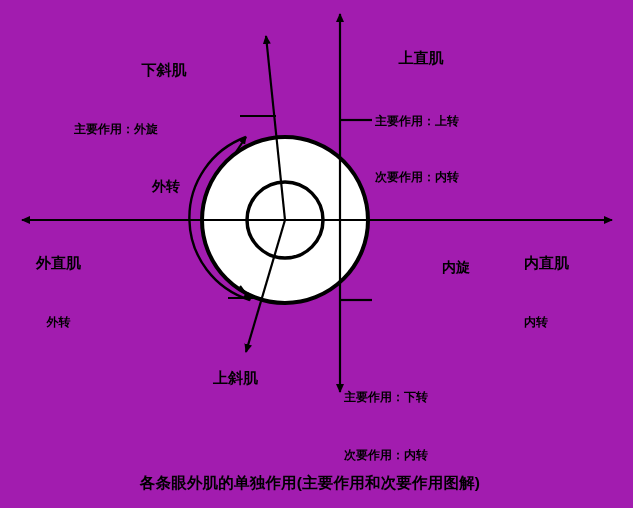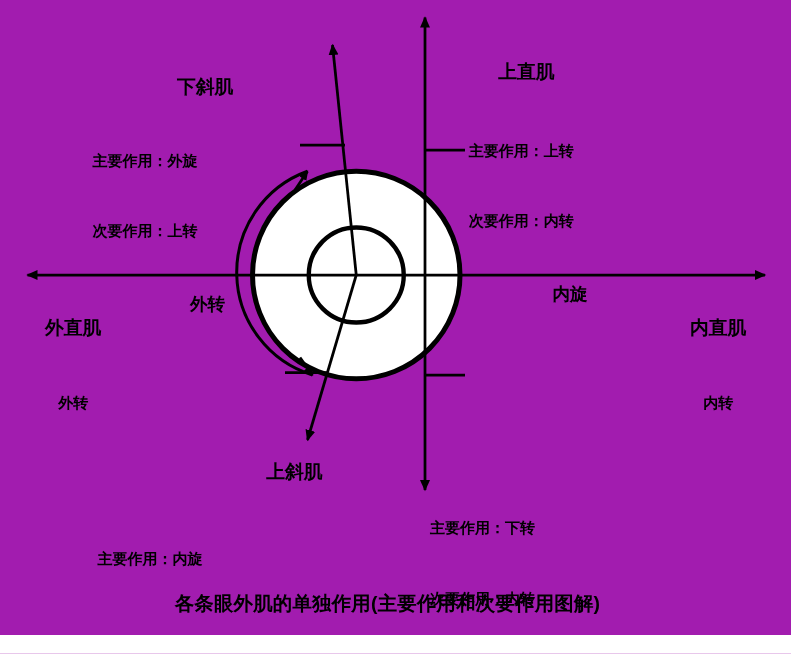--- a/index.html
+++ b/index.html
@@ -97,48 +97,46 @@
 
     <line x1="340" y1="120" x2="372" y2="120" stroke="#000000" stroke-width="2.2"></line>
     <line x1="340" y1="300" x2="372" y2="300" stroke="#000000" stroke-width="2.2"></line>
     <line x1="276" y1="116" x2="240" y2="116" stroke="#000000" stroke-width="2.2"></line>
     <line x1="262" y1="298" x2="228" y2="298" stroke="#000000" stroke-width="2.2"></line>
   </svg>
 
   <div class="lbl" style="left:74px; top:20px; text-align:left;">
     <span class="muscle" style="text-align:center; display:block; width:180px;">下斜肌</span>
     <span class="row">主要作用：外旋</span>
-    <span class="row">次要作用：上转</span>
     <span class="indent" style="padding-left:78px;">外转</span>
   </div>
 
   <div class="lbl" style="left:364px; top:8px; text-align:center;">
     <span class="muscle" style="padding-left:8px;">上直肌</span>
     <span class="row" style="margin-top:4px;">主要作用：上转</span>
     <span class="row">次要作用：内转</span>
-    <span class="indent" style="padding-left:78px;">内旋</span>
+    <span class="indent" style="padding-left:78px;margin-top:32px;">内旋</span>
   </div>
 
   <div class="lbl" style="left:36px; top:213px; text-align:center;">
     <span class="muscle">外直肌</span>
     <span class="row">外转</span>
   </div>
 
-  <div class="lbl" style="left:524px; top:213px; text-align:center;margin-left:28px;">
+  <div class="lbl" style="left:524px; top:213px; text-align:left;">
     <span class="muscle">内直肌</span>
     <span class="row">内转</span>
   </div>
 
   <div class="lbl" style="left:78px; top:328px; text-align:left;">
     <span class="muscle" style="text-align:right; display:block; width:180px;">上斜肌</span>
-    <span class="row" style="margin-top:10px;">主要作用：内旋</span>
     
   </div>
 
   <div class="lbl" style="left:330px; top:348px; text-align:left;">
-    <span class="row" style="margin-top:26px; padding-left:14px;">主要作用：下转</span>
+    <span class="row" style="margin-top:2px; padding-left:14px;font-family:Liberation Mono, monospace;">主要作用：下转</span>
     <span class="row" style="padding-left:14px;">次要作用：内转</span>
     
   </div>
 
   <div class="caption">各条眼外肌的单独作用(主要作用和次要作用图解)</div>
 
 </div>
 
 </body></html>

